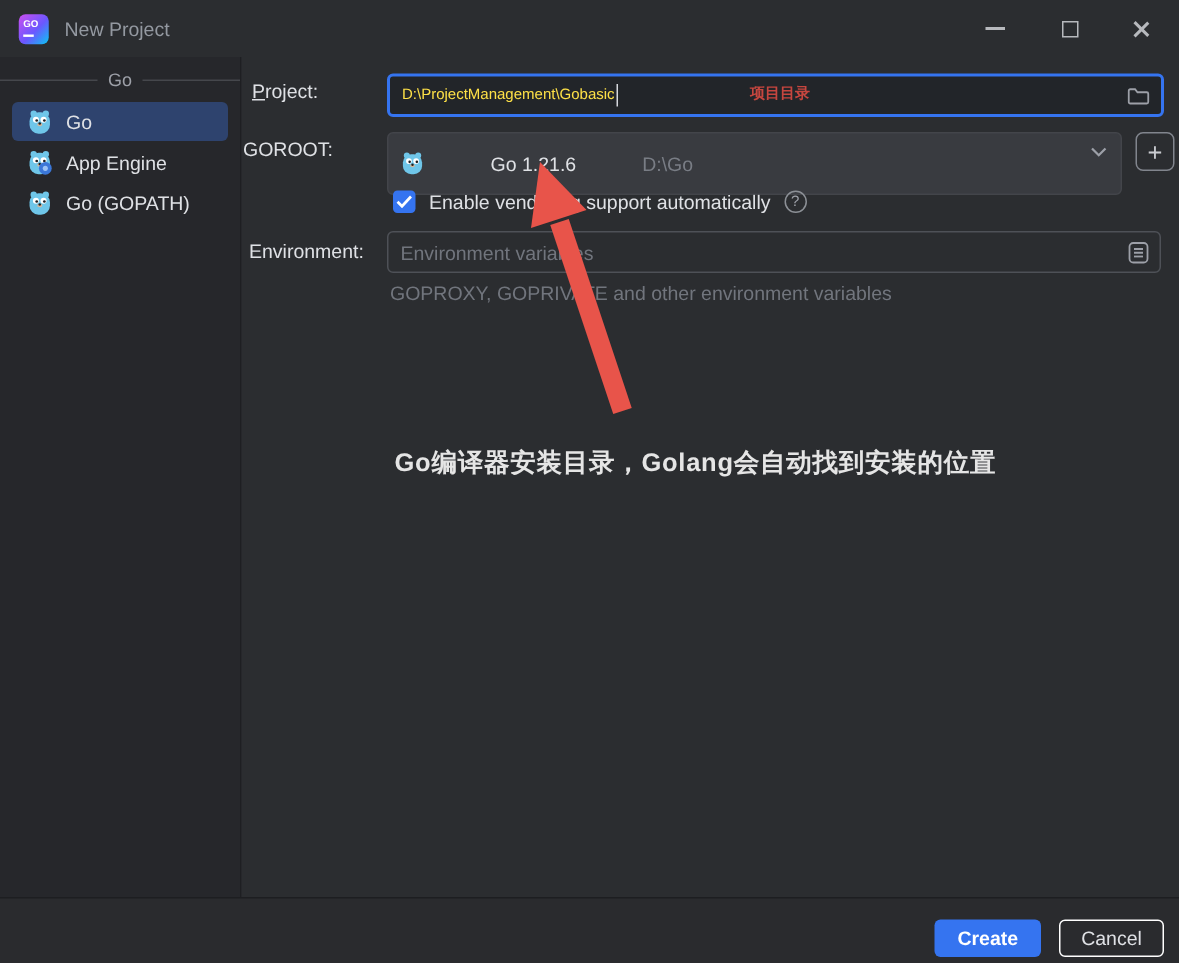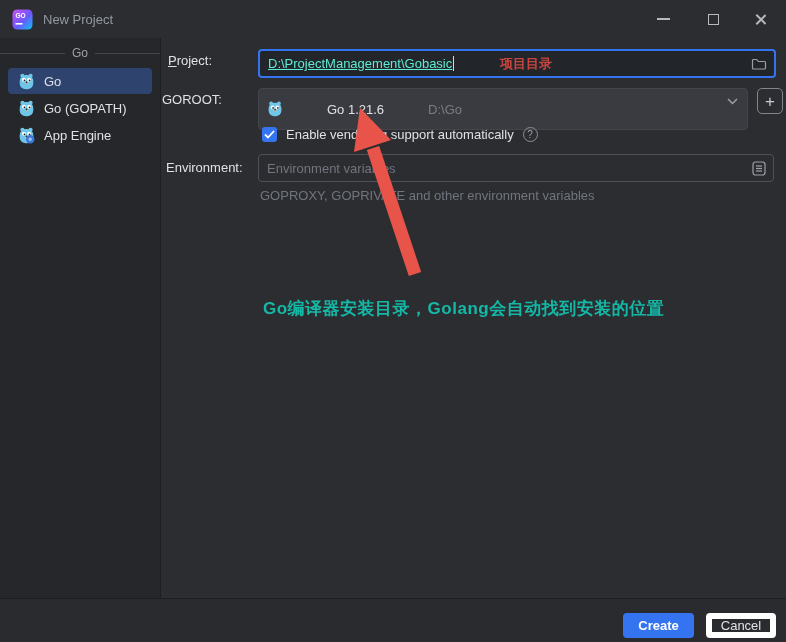--- a/index.html
+++ b/index.html
@@ -31,23 +31,23 @@
   .side-item .gicon { width:17px; height:17px; margin-right:9px; flex:0 0 auto; }
   .side-item .s-label { font-size:13px; color:#dfe1e5; white-space:nowrap; }
   
   .main { position:absolute; left:161px; top:38px; width:625px; height:560px; background:#2b2d30; }
   .f-label { position:absolute; font-size:13px; color:#dfe1e5; }
   .lbl-location { left:7px; top:15px; }
   .lbl-location::first-letter { text-decoration:underline; }
   .lbl-goroot { left:1px; top:54px; }
   .lbl-env { left:5px; top:122px; }
   .location-field { position:absolute; left:97px; top:11px; width:518px; height:29px; background:#222529; border:2px solid #3574f0; border-radius:4px; display:flex; align-items:center; padding:0 8px; cursor:text; }
-  .location-text { font-size:13px; color:#5eead4; white-space:pre;text-decoration:underline; }
+  .location-text { font-size:10px; color:#fde047; white-space:pre; }
   .caret { display:inline-block; width:1px; height:15px; background:#d5d8dd; margin-left:1px; }
-  .loc-note { position:absolute; left:240px; top:4px; font-size:13px; font-weight:bold; }
+  .loc-note { position:absolute; left:240px; top:4px; font-size:10px; font-weight:bold; }
   .folder-icon { position:absolute; right:7px; top:5px; width:16px; height:16px; cursor:pointer; }
   .goroot-combo { position:absolute; left:97px; top:50px; width:490px; height:42px; background:#393b40; border:1px solid #43454a; border-radius:4px; display:flex; align-items:center; padding:0 8px; cursor:pointer;gap:37px; }
   .goroot-combo .gicon { width:16px; height:16px; margin-right:7px; }
   .goroot-name { font-size:13px; color:#dfe1e5; }
   .goroot-path { font-size:13px; color:#797d85; margin-left:7px; }
   .combo-chevron { position:absolute; right:9px; top:9px; }
   .add-btn { position:absolute; left:596px; top:50px; width:26px; height:26px; border:1.5px solid #81858d; border-radius:5px; display:flex; align-items:center; justify-content:center; font-size:17px; color:#c9cbd0; cursor:pointer; background:transparent; line-height:1; }
   .vendor-row { position:absolute; left:101px; top:89px; display:flex; align-items:center; gap:9px; cursor:pointer; }
   .checkbox { width:15px; height:15px; background:#3574f0; border-radius:3px; display:flex; align-items:center; justify-content:center; }
   .vendor-label { font-size:13px; color:#dfe1e5; }
@@ -56,21 +56,21 @@
   .env-input { width:100%; height:100%; background:transparent; border:none; outline:none; font-family:"Liberation Sans",sans-serif; font-size:13px; color:#dfe1e5; padding:0 30px 0 8px; }
   .env-input::placeholder { color:#71757d; opacity:1; }
   .env-list-icon { position:absolute; right:7px; top:6px; cursor:pointer; }
   .env-hint { position:absolute; left:99px; top:150px; font-size:13px; color:#71757d; }
   .goroot-note { position:absolute; left:102px; top:259px; font-size:17px; font-weight:bold; letter-spacing:0.5px; }
   .arrow-svg { position:absolute; left:0; top:0; width:625px; height:560px; pointer-events:none; }
   
   .footer { position:absolute; left:0; top:598px; width:786px; height:44px; background:#2a2b2e; border-top:1px solid #1d1e21; }
   .btn { position:absolute; top:14px; height:25px; border-radius:4px; font-family:"Liberation Sans",sans-serif; font-size:13px; display:flex; align-items:center; justify-content:center; cursor:pointer; }
   .btn-create { left:623px; width:71px; background:#3574f0; color:#ffffff; font-weight:bold; border:none; }
-  .btn-cancel { left:706px; width:70px; background:transparent; color:#dfe1e5; border:6px solid #ffffff; }
+  .btn-cancel { left:706px; width:70px; background:transparent; color:#dfe1e5; border:1px solid #ffffff; }
 </style>
 </head>
 <body>
 
 <svg width="0" height="0" style="position:absolute">
   <defs>
     <linearGradient id="glgrad" x1="0" y1="0" x2="1" y2="1">
       <stop offset="0" stop-color="#cc4ff0"></stop>
         <stop offset="0.55" stop-color="#6b57ff"></stop>
         <stop offset="1" stop-color="#0ac6f2"></stop>
@@ -115,31 +115,31 @@
   </div>
   <div class="side-items">
     <div class="side-item selected">
       <svg class="gicon" viewBox="0 0 16 16">
           <use href="#gopher"></use>
         </svg>
       <span class="s-label">Go</span>
     </div>
     <div class="side-item">
       <svg class="gicon" viewBox="0 0 16 16">
-          <use href="#gopher"></use>
-        </svg>
-      <span class="s-label">Go (GOPATH)</span>
-    </div>
-    <div class="side-item">
-      <svg class="gicon" viewBox="0 0 16 16">
         <use href="#gopher"></use>
         <circle cx="11.5" cy="11.5" r="4" fill="#3b77d8"></circle>
         <circle cx="11.5" cy="11.5" r="1.6" fill="#9cc3f5"></circle>
       </svg>
       <span class="s-label">App Engine</span>
+    </div>
+    <div class="side-item">
+      <svg class="gicon" viewBox="0 0 16 16">
+          <use href="#gopher"></use>
+        </svg>
+      <span class="s-label">Go (GOPATH)</span>
     </div>
   </div>
 </div>
 
 <div class="main">
 
   <span class="f-label lbl-location">Project:</span>
   <div class="location-field">
     <span class="location-text">D:\ProjectManagement\Gobasic</span>
     <span class="caret"></span>
@@ -177,21 +177,21 @@
     <input class="env-input" type="text" placeholder="Environment variables" style="">
     <svg class="env-list-icon" width="14" height="15" viewBox="0 0 14 15">
       <rect x="1" y="1" width="12" height="13" rx="2.5" fill="none" stroke="#9da0a8" stroke-width="1.2"></rect>
       <line x1="4" y1="5" x2="10" y2="5" stroke="#9da0a8" stroke-width="1.2"></line>
       <line x1="4" y1="7.5" x2="10" y2="7.5" stroke="#9da0a8" stroke-width="1.2"></line>
       <line x1="4" y1="10" x2="10" y2="10" stroke="#9da0a8" stroke-width="1.2"></line>
     </svg>
   </div>
   <span class="env-hint">GOPROXY, GOPRIVATE and other environment variables</span>
 
-  <span class="goroot-note annot" style="color: #14b8a6;">Go编译器安装目录，Golang会自动找到安装的位置</span>
+  <span class="goroot-note annot" style="color: #e5e5e5;">Go编译器安装目录，Golang会自动找到安装的位置</span>
 
   <svg class="arrow-svg" viewBox="0 0 625 560">
     <line x1="254" y1="236" x2="212" y2="110" stroke="#e8544a" stroke-width="13"></line>
     <polygon points="199,70 230,102 193,114" fill="#e8544a"></polygon>
   </svg>
 </div>
 
 <div class="footer">
   <button class="btn btn-create">Create</button>
   <button class="btn btn-cancel">Cancel</button>

